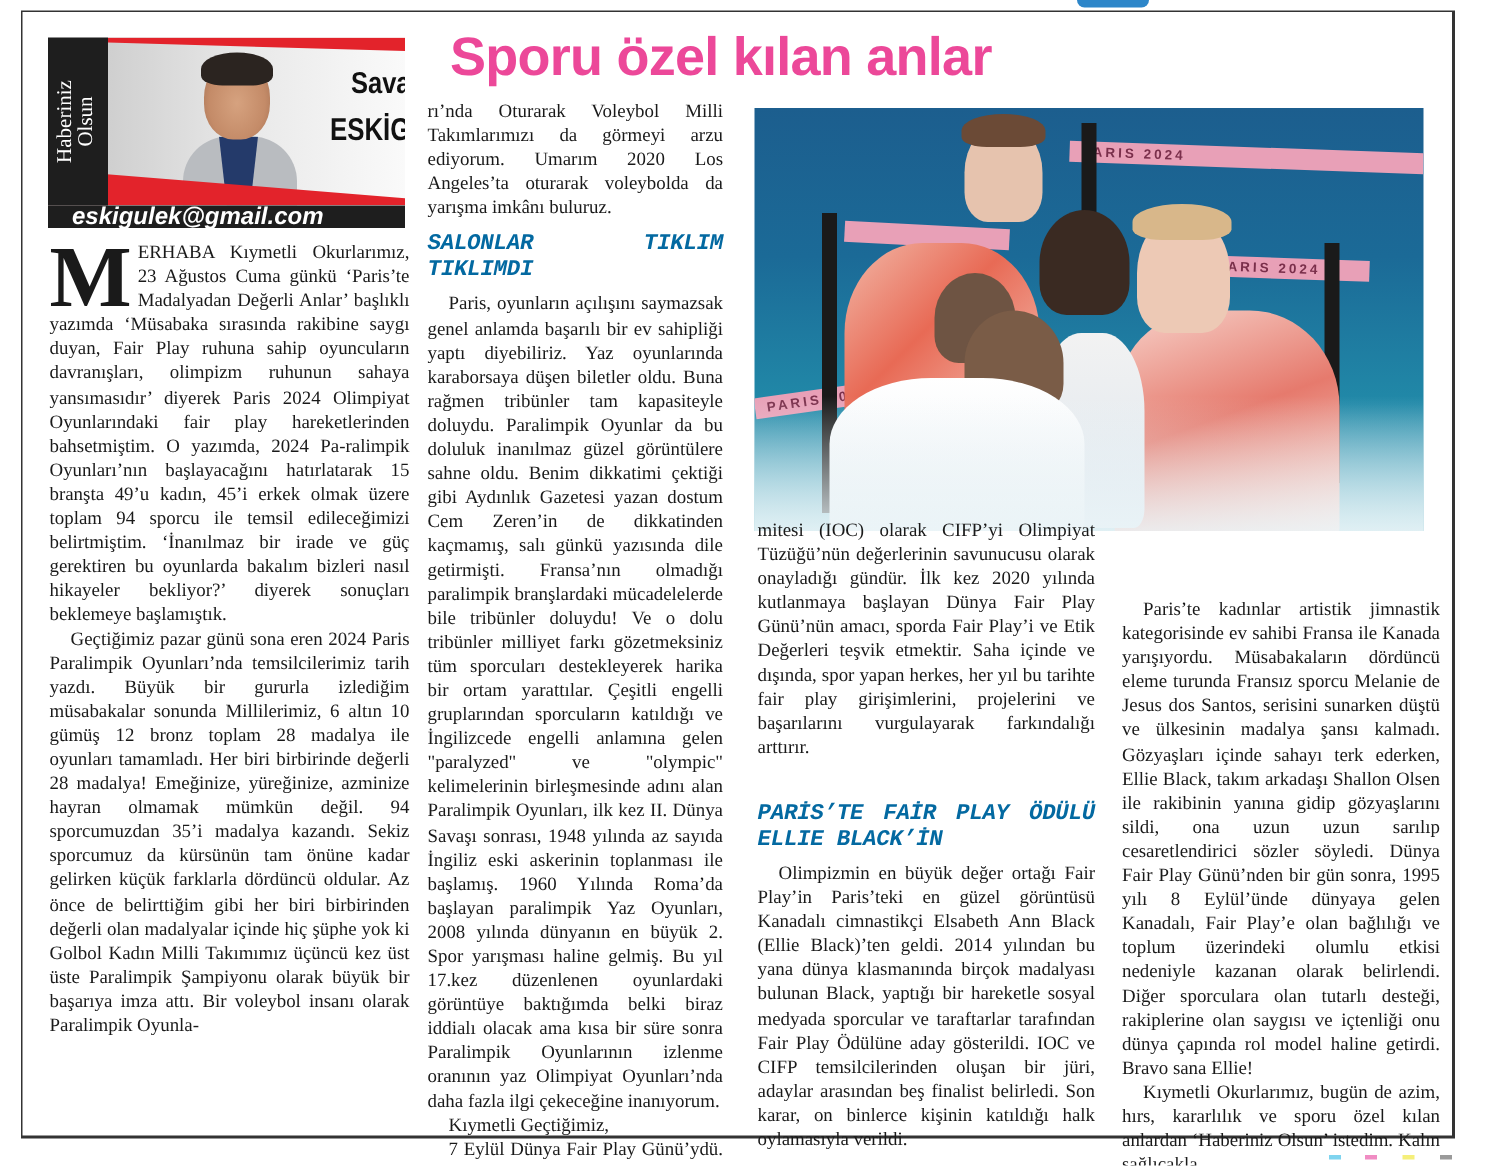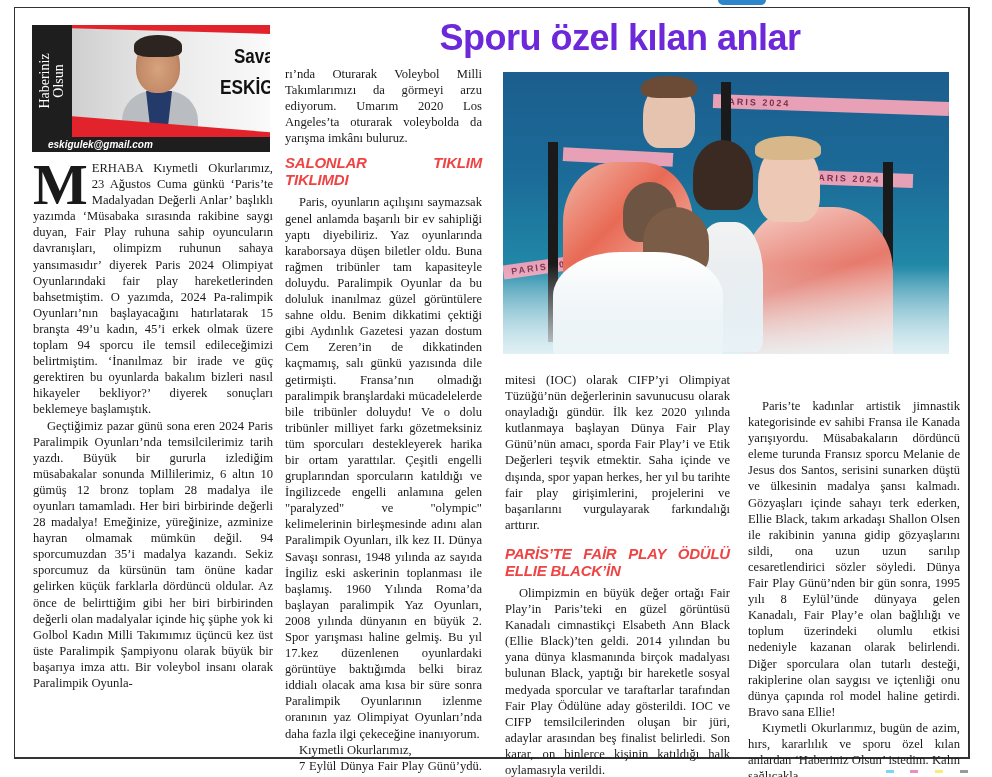--- a/index.html
+++ b/index.html
@@ -37,21 +37,21 @@
     background: #e3232b;
     clip-path: polygon(0 0, 100% 0, 100% 8%, 0 3%);
   }
   .banner .red-bottom {
     position: absolute; left: 0; top: 88px; width: 238px; height: 24px;
     background: #e3232b;
     clip-path: polygon(0 0, 100% 80%, 100% 100%, 0 100%);
   }
   .banner .email-bar {
     position: absolute; left: 0; top: 112px; width: 238px; height: 15px; background: #1e1e1e;
-    color: #fff; font-size: 10px; font-style: italic; font-weight: bold; padding-left: 16px; line-height: 15px;
+    color: #fff; font-size: 16px; font-style: italic; font-weight: bold; padding-left: 16px; line-height: 15px;
   }
   .portrait { position: absolute; left: 50px; top: 8px; width: 80px; height: 100px; }
   .portrait .head {
     position: absolute; left: 14px; top: 6px; width: 44px; height: 54px; border-radius: 48% 48% 44% 44%;
     background: radial-gradient(ellipse at 50% 55%, #d6a27f 0%, #c48b68 60%, #9b6a4e 100%);
   }
   .portrait .hair {
     position: absolute; left: 12px; top: 2px; width: 48px; height: 22px; border-radius: 50% 50% 30% 30%;
     background: #2b2420;
   }
@@ -67,39 +67,39 @@
     position: absolute; left: 162px; top: 20px; font-size: 20px; font-weight: bold; color: #111;
     transform: scaleX(0.85); transform-origin: left;
   }
   .author-last {
     position: absolute; left: 148px; top: 50px; font-size: 21px; font-weight: bold; color: #111;
     transform: scaleX(0.82); transform-origin: left;
   }
 
   
   .headline {
-    position: absolute; left: 300px; top: 17px; width: 640px; text-align: center;
-    font-size: 36px; font-weight: bold; color: #6d28d9; letter-spacing: -0.5px;
+    position: absolute; left: 300px; top: 17px; width: 640px; text-align: left;
+    font-size: 36px; font-weight: bold; color: #ec4899; letter-spacing: -0.5px;
   }
 
   
   .col {
     position: absolute; font-family: "Liberation Serif", serif; font-size: 12.6px; line-height: 16.1px;
     color: #1a1a1a; text-align: justify; hyphens: manual;
   }
   .col p { text-indent: 14px; }
   .col p.noindent { text-indent: 0; }
   .col1 { left: 33px; top: 160px; width: 240px; }
   .col2 { left: 285px; top: 66px; width: 197px; }
-  .col3 { left: 505px; top: 372px; width: 225px; }
+  .col3 { left: 505px; top: 345px; width: 225px; }
   .col4 { left: 748px; top: 398px; width: 212px; }
 
   .subhead {
-    font-family: Liberation Sans, sans-serif; font-weight: bold; font-style: italic;
-    font-size: 15px; line-height: 17px; color: #ef4444; text-transform: uppercase; letter-spacing: -0.2px;
+    font-family: Liberation Mono, monospace; font-weight: bold; font-style: italic;
+    font-size: 15px; line-height: 17px; color: #0369a1; text-transform: uppercase; letter-spacing: -0.2px;
     margin: 8px 0 6px 0; text-indent: 0 !important;
   }
   .dropcap {
     float: left; font-family: "Liberation Serif", serif; font-weight: bold; font-size: 58px;
     line-height: 46px; margin: 2px 4px 0 0; color: #1a1a1a;
   }
   .lead-bold { font-weight: normal; }
 
   
   .photo {
@@ -153,21 +153,21 @@
   <p class="noindent">
     <span class="dropcap">M</span><span class="lead-bold">ERHABA</span><span> Kıymetli Okurlarımız, 23 Ağustos Cuma günkü ‘Paris’te Madalyadan Değerli Anlar’ başlıklı yazımda ‘Müsabaka sırasında rakibine saygı duyan, Fair Play ruhuna sahip oyuncuların davranışları, olimpizm ruhunun sahaya yansımasıdır’ diyerek Paris 2024 Olimpiyat Oyunlarındaki fair play hareketlerinden bahsetmiştim. O yazımda, 2024 Pa-</span><span>ralimpik Oyunları’nın başlayacağını hatırlatarak 15 branşta 49’u kadın, 45’i erkek olmak üzere toplam 94 sporcu ile temsil edileceğimizi belirtmiştim. ‘İnanılmaz bir irade ve güç gerektiren bu oyunlarda bakalım bizleri nasıl hikayeler bekliyor?’ diyerek sonuçları beklemeye başlamıştık.</span>
   </p>
   <p>Geçtiğimiz pazar günü sona eren 2024 Paris Paralimpik Oyunları’nda temsilcilerimiz tarih yazdı. Büyük bir gururla izlediğim müsabakalar sonunda Millilerimiz, 6 altın 10 gümüş 12 bronz toplam 28 madalya ile oyunları tamamladı. Her biri birbirinde değerli 28 madalya! Emeğinize, yüreğinize, azminize hayran olmamak mümkün değil. 94 sporcumuzdan 35’i madalya kazandı. Sekiz sporcumuz da kürsünün tam önüne kadar gelirken küçük farklarla dördüncü oldular. Az önce de belirttiğim gibi her biri birbirinden değerli olan madalyalar içinde hiç şüphe yok ki Golbol Kadın Milli Takımımız üçüncü kez üst üste Paralimpik Şampiyonu olarak büyük bir başarıya imza attı. Bir voleybol insanı olarak Paralimpik Oyunla-</p>
 </div>
 
 <div class="col col2">
   <p class="noindent">rı’nda Oturarak Voleybol Milli Takımlarımızı da görmeyi arzu ediyorum. Umarım 2020 Los Angeles’ta oturarak voleybolda da yarışma imkânı buluruz.</p>
   <h2 class="subhead">SALONLAR TIKLIM TIKLIMDI</h2>
   <p>Paris, oyunların açılışını saymazsak genel anlamda başarılı bir ev sahipliği yaptı diyebiliriz. Yaz oyunlarında karaborsaya düşen biletler oldu. Buna rağmen tribünler tam kapasiteyle doluydu. Paralimpik Oyunlar da bu doluluk inanılmaz güzel görüntülere sahne oldu. Benim dikkatimi çektiği gibi Aydınlık Gazetesi yazan dostum Cem Zeren’in de dikkatinden kaçmamış, salı günkü yazısında dile getirmişti. Fransa’nın olmadığı paralimpik branşlardaki mücadelelerde bile tribünler doluydu! Ve o dolu tribünler milliyet farkı gözetmeksiniz tüm sporcuları destekleyerek harika bir ortam yarattılar. Çeşitli engelli gruplarından sporcuların katıldığı ve İngilizcede engelli anlamına gelen "paralyzed" ve "olympic" kelimelerinin birleşmesinde adını alan Paralimpik Oyunları, ilk kez II. Dünya Savaşı sonrası, 1948 yılında az sayıda İngiliz eski askerinin toplanması ile başlamış. 1960 Yılında Roma’da başlayan paralimpik Yaz Oyunları, 2008 yılında dünyanın en büyük 2. Spor yarışması haline gelmiş. Bu yıl 17.kez düzenlenen oyunlardaki görüntüye baktığımda belki biraz iddialı olacak ama kısa bir süre sonra Paralimpik Oyunlarının izlenme oranının yaz Olimpiyat Oyunları’nda daha fazla ilgi çekeceğine inanıyorum.</p>
-  <p>Kıymetli Okurlarımız,</p>
+  <p>Kıymetli Geçtiğimiz,</p>
   <p>7 Eylül Dünya Fair Play Günü’ydü. Bu tarih rastgele seçilmiş bir tarih değildir. Uluslararası Fair Play Komitesi’nin (CIFP) kurucu üyelerinin Fransız tenis şampiyonu Jean Borotra’nın girişimiyle 1963 tarihinde bir araya geldiği ve Uluslararası Olimpiyat Ko-</p>
 </div>
 
 <div class="photo">
   <div class="barrier" style="left:210px; top:26px; width:236px; transform:rotate(2deg);">PARIS 2024</div>
   <div class="barrier" style="left:60px; top:78px; width:110px; transform:rotate(3deg);"></div>
   <div class="barrier" style="left:300px; top:100px; width:110px; transform:rotate(2deg);">PARIS 2024</div>
   <div class="barrier" style="left:0; top:188px; width:80px; transform:rotate(-8deg);">PARIS 2024</div>
   <div class="pole" style="left:45px; top:70px; height:200px;"></div>
   <div class="pole" style="left:218px; top:10px; height:120px;"></div>
@@ -185,21 +185,21 @@
   <div class="jacket" style="left:190px; top:150px; width:70px; height:130px; background:linear-gradient(180deg,#f2f2f2,#dde6ee);"></div>
 
   <div class="person" style="left:120px; top:110px; width:54px; height:60px; background:#6e5443;"></div>
   <div class="person" style="left:140px; top:135px; width:66px; height:70px; background:#7a5c47;"></div>
   <div class="jacket" style="left:50px; top:180px; width:170px; height:110px; background:linear-gradient(180deg,#ffffff,#e9eef2);"></div>
   <div class="fade"></div>
 </div>
 
 <div class="col col3">
   <p class="noindent">mitesi (IOC) olarak CIFP’yi Olimpiyat Tüzüğü’nün değerlerinin savunucusu olarak onayladığı gündür. İlk kez 2020 yılında kutlanmaya başlayan Dünya Fair Play Günü’nün amacı, sporda Fair Play’i ve Etik Değerleri teşvik etmektir. Saha içinde ve dışında, spor yapan herkes, her yıl bu tarihte fair play girişimlerini, projelerini ve başarılarını vurgulayarak farkındalığı arttırır.</p>
-  <h2 class="subhead" style="margin-top:12px;">PARİS’TE FAİR PLAY ÖDÜLÜ ELLIE BLACK’İN</h2>
+  <h2 class="subhead" style="margin-top:28px;">PARİS’TE FAİR PLAY ÖDÜLÜ ELLIE BLACK’İN</h2>
   <p>Olimpizmin en büyük değer ortağı Fair Play’in Paris’teki en güzel görüntüsü Kanadalı cimnastikçi Elsabeth Ann Black (Ellie Black)’ten geldi. 2014 yılından bu yana dünya klasmanında birçok madalyası bulunan Black, yaptığı bir hareketle sosyal medyada sporcular ve taraftarlar tarafından Fair Play Ödülüne aday gösterildi. IOC ve CIFP temsilcilerinden oluşan bir jüri, adaylar arasından beş finalist belirledi. Son karar, on binlerce kişinin katıldığı halk oylamasıyla verildi.</p>
 </div>
 
 <div class="col col4">
   <p>Paris’te kadınlar artistik jimnastik kategorisinde ev sahibi Fransa ile Kanada yarışıyordu. Müsabakaların dördüncü eleme turunda Fransız sporcu Melanie de Jesus dos Santos, serisini sunarken düştü ve ülkesinin madalya şansı kalmadı. Gözyaşları içinde sahayı terk ederken, Ellie Black, takım arkadaşı Shallon Olsen ile rakibinin yanına gidip gözyaşlarını sildi, ona uzun uzun sarılıp cesaretlendirici sözler söyledi. Dünya Fair Play Günü’nden bir gün sonra, 1995 yılı 8 Eylül’ünde dünyaya gelen Kanadalı, Fair Play’e olan bağlılığı ve toplum üzerindeki olumlu etkisi nedeniyle kazanan olarak belirlendi. Diğer sporculara olan tutarlı desteği, rakiplerine olan saygısı ve içtenliği onu dünya çapında rol model haline getirdi. Bravo sana Ellie!</p>
   <p>Kıymetli Okurlarımız, bugün de azim, hırs, kararlılık ve sporu özel kılan anlardan ‘Haberiniz Olsun’ istedim. Kalın sağlıcakla.</p>
 </div>
 
 <div class="print-marks" style="left:886px; background:#7fd4ef;"></div>
 <div class="print-marks" style="left:910px; background:#f08cc3;"></div>

